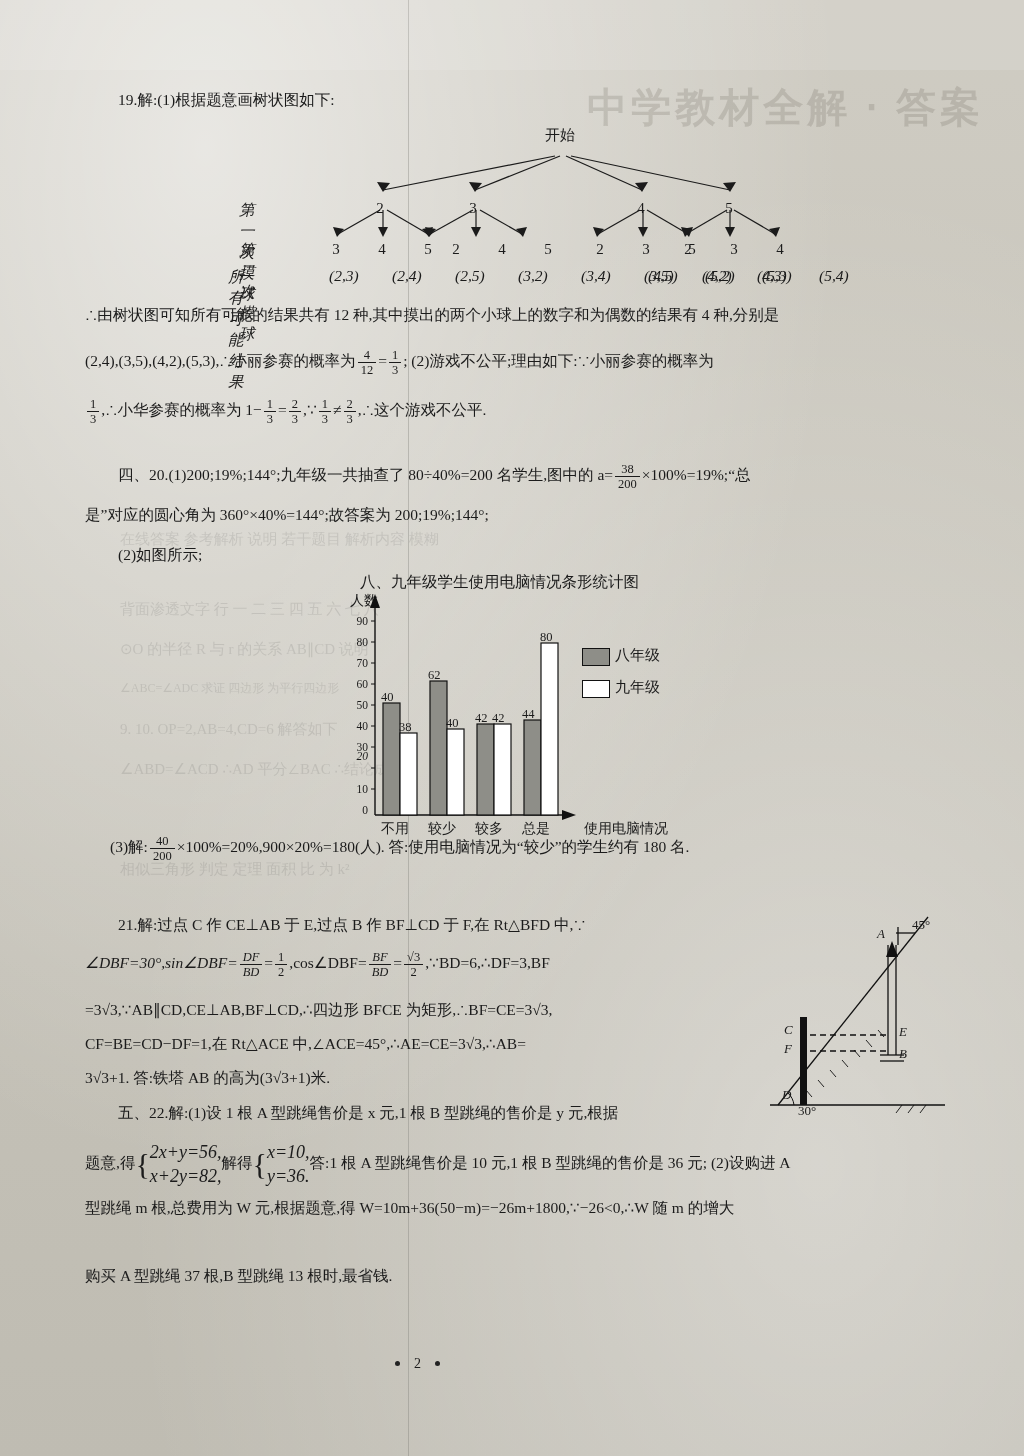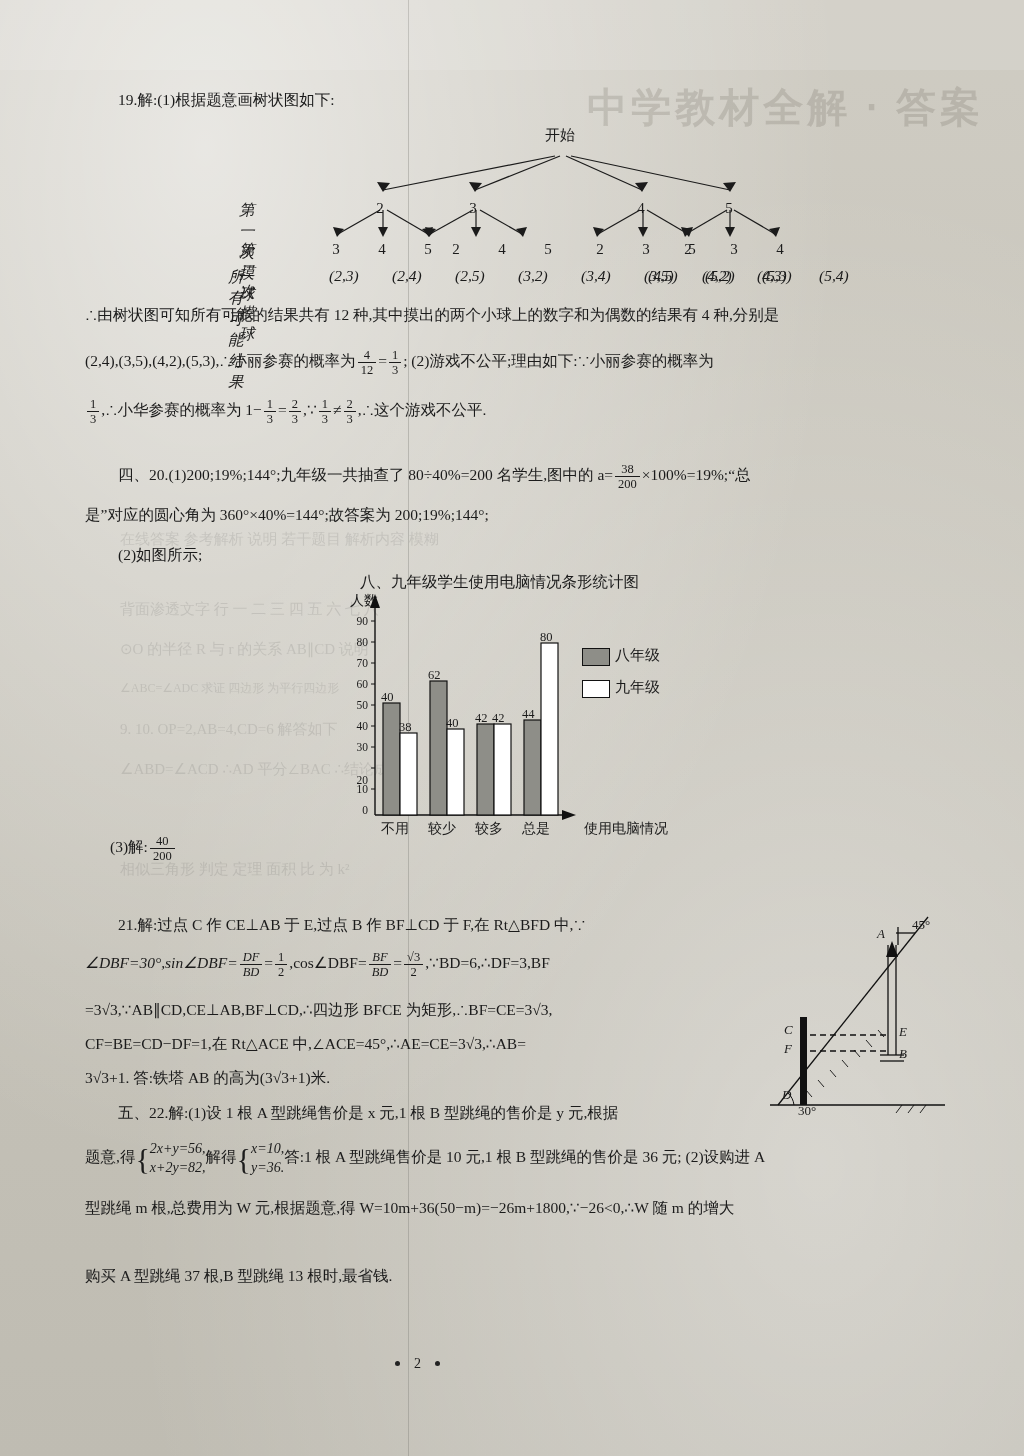--- a/index.html
+++ b/index.html
@@ -51,21 +51,21 @@
   .xtick{position:absolute;font-size:14px;text-align:center;}
   .legend-box{position:absolute;border:1.4px solid #111;}
   .legend-text{position:absolute;font-size:15px;}
   
   .geo{position:absolute;left:760px;top:905px;width:200px;height:215px;}
   .geolab{position:absolute;font-size:13px;font-style:italic;}
   .pageno{position:absolute;left:0;right:0;bottom:84px;text-align:center;font-size:14px;}
   .pagedot{display:inline-block;width:5px;height:5px;background:#222;border-radius:50%;vertical-align:middle;margin:0 14px 3px;}
   .smudge{position:absolute;background:rgba(255,255,255,0.45);}
   .vline{position:absolute;width:1px;background:rgba(120,120,115,0.35);}
-  .system{position:absolute;font-size:14px;line-height:1.35;}
+  .system{position:absolute;font-size:18px;line-height:1.35;}
   .brace{display:inline-block;font-size:30px;vertical-align:middle;line-height:1;}
 </style>
 </head>
 <body>
 
 <div class="page"></div>
 <div class="sheet">
   <div class="vline" style="left:408px;top:0;height:1456px;"></div>
   <div class="smudge" style="left:0;top:0;width:1024px;height:70px;opacity:.25;"></div>
   <div class="bleed-title">中学教材全解 ⋅ 答案</div>
@@ -193,21 +193,21 @@
   <div class="chartbox">
     <div class="axisname" style="left:50px;top:22px;">人数</div>
 
     <div class="ytick" style="left:48px;top:45px;">90</div>
     <div class="ytick" style="left:48px;top:66px;">80</div>
     <div class="ytick" style="left:48px;top:87px;">70</div>
     <div class="ytick" style="left:48px;top:108px;">60</div>
     <div class="ytick" style="left:48px;top:129px;">50</div>
     <div class="ytick" style="left:48px;top:150px;">40</div>
     <div class="ytick" style="left:48px;top:171px;">30</div>
-    <div class="ytick" style="left:48px;top:204px;">20</div>
+    <div class="ytick" style="left:48px;top:180px;font-style:italic;">20</div>
     <div class="ytick" style="left:48px;top:213px;">10</div>
     <div class="ytick" style="left:48px;top:234px;">0</div>
 
     <svg width="400" height="270" style="position:absolute;left:0;top:0;">
 
       <g stroke="#111" stroke-width="1.4" fill="none">
         <path d="M75,34 L75,245"></path>
         <path d="M75,245 L265,245"></path>
       </g>
       <g fill="#111">
@@ -255,21 +255,21 @@
     <div class="xtick" style="left:213px;top:250px;width:46px;">总是</div>
     <div class="axisname" style="left:284px;top:250px;">使用电脑情况</div>
 
     <div class="legend-box" style="left:282px;top:78px;width:26px;height:16px;background:#8e8e88;"></div>
     <div class="legend-text" style="left:315px;top:76px;">八年级</div>
     <div class="legend-box" style="left:282px;top:110px;width:26px;height:16px;background:#ffffff;"></div>
     <div class="legend-text" style="left:315px;top:108px;">九年级</div>
   </div>
 
   <div class="ln" style="left:110px;top:834px;">
-    <span>(3)解:</span><span class="frac"><span class="num">40</span><span class="den">200</span></span>
+    <span>(3)解:</span><span class="frac"><span class="num">40</span><span class="den">200</span></span><span>×100%=20%,900×20%=180(人). 答:使用电脑情况为“较少”的学生约有 180 名.</span>
   </div>
 
   <div class="ln" style="left:118px;top:913px;">21.解:过点 C 作 CE⊥AB 于 E,过点 B 作 BF⊥CD 于 F,在 Rt△BFD 中,∵</div>
   <div class="ln" style="left:85px;top:950px;">
     <span class="it">∠DBF=30°,sin∠DBF=</span><span class="frac"><span class="num it">DF</span><span class="den it">BD</span></span><span>=</span><span class="frac"><span class="num">1</span><span class="den">2</span></span><span>,cos∠DBF=</span><span class="frac"><span class="num it">BF</span><span class="den it">BD</span></span><span>=</span><span class="frac"><span class="num">√3</span><span class="den">2</span></span><span>,∵BD=6,∴DF=3,BF</span>
   </div>
   <div class="ln" style="left:85px;top:998px;">=3√3,∵AB∥CD,CE⊥AB,BF⊥CD,∴四边形 BFCE 为矩形,∴BF=CE=3√3,</div>
   <div class="ln" style="left:85px;top:1032px;">CF=BE=CD−DF=1,在 Rt△ACE 中,∠ACE=45°,∴AE=CE=3√3,∴AB=</div>
   <div class="ln" style="left:85px;top:1066px;">3√3+1. 答:铁塔 AB 的高为(3√3+1)米.</div>
 

